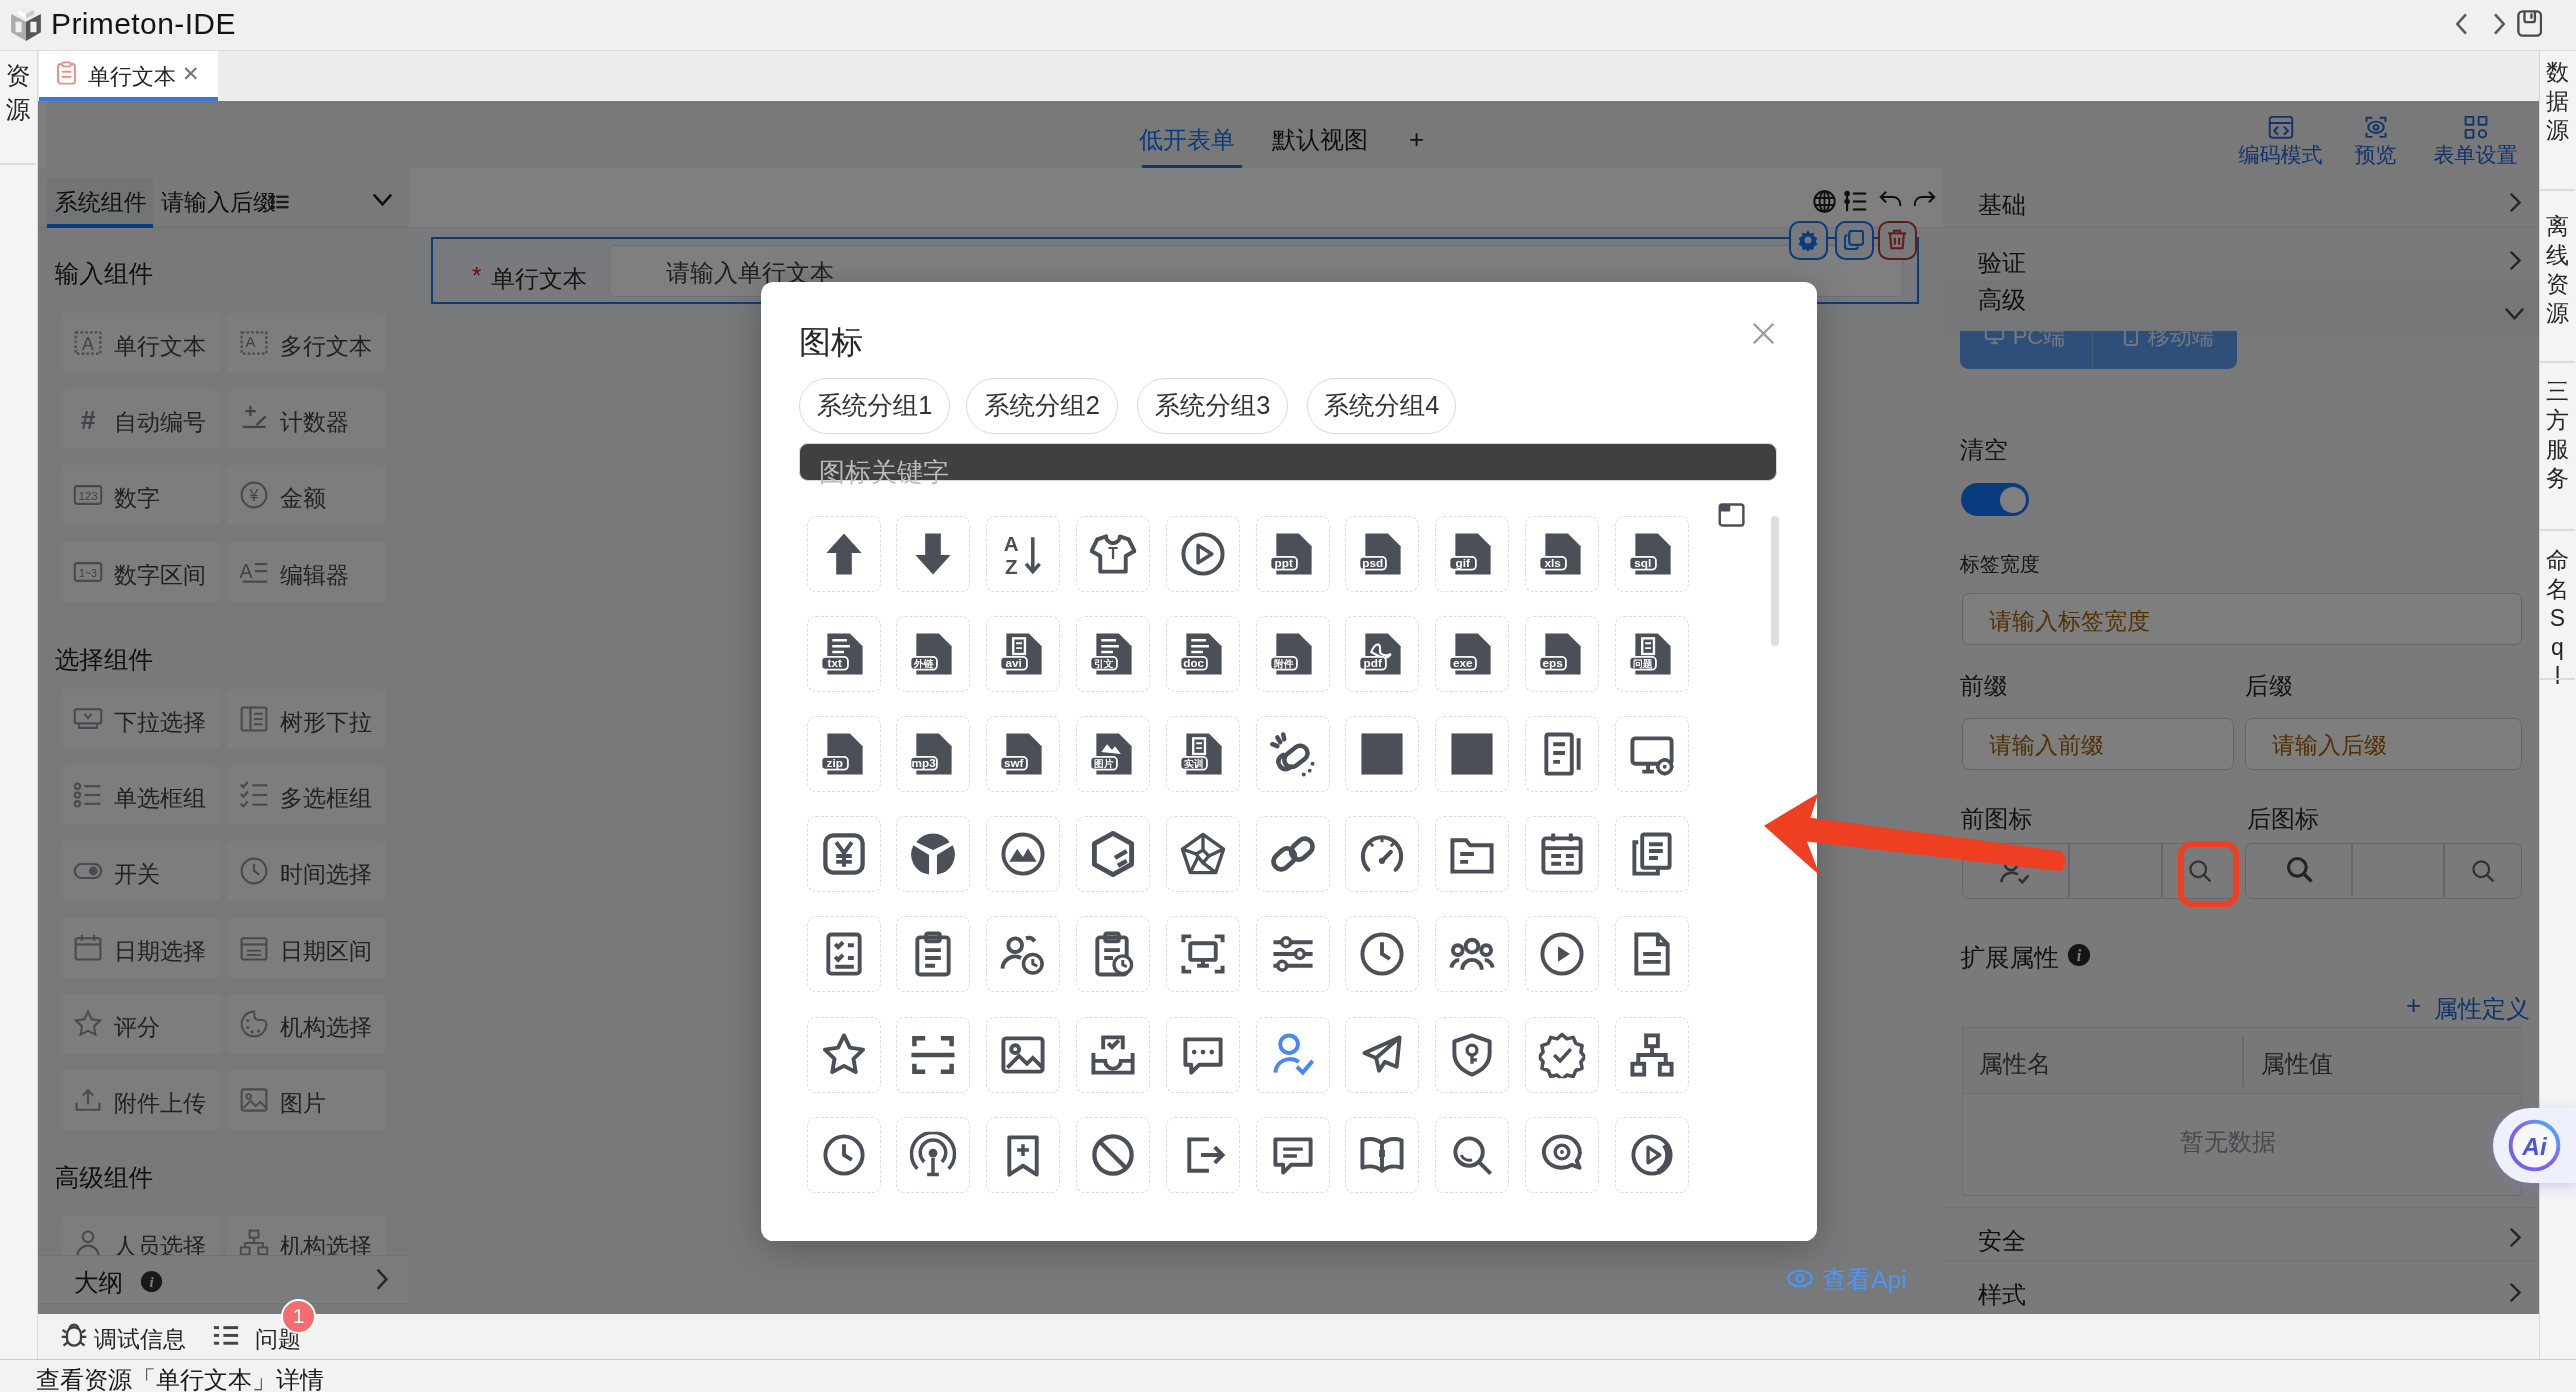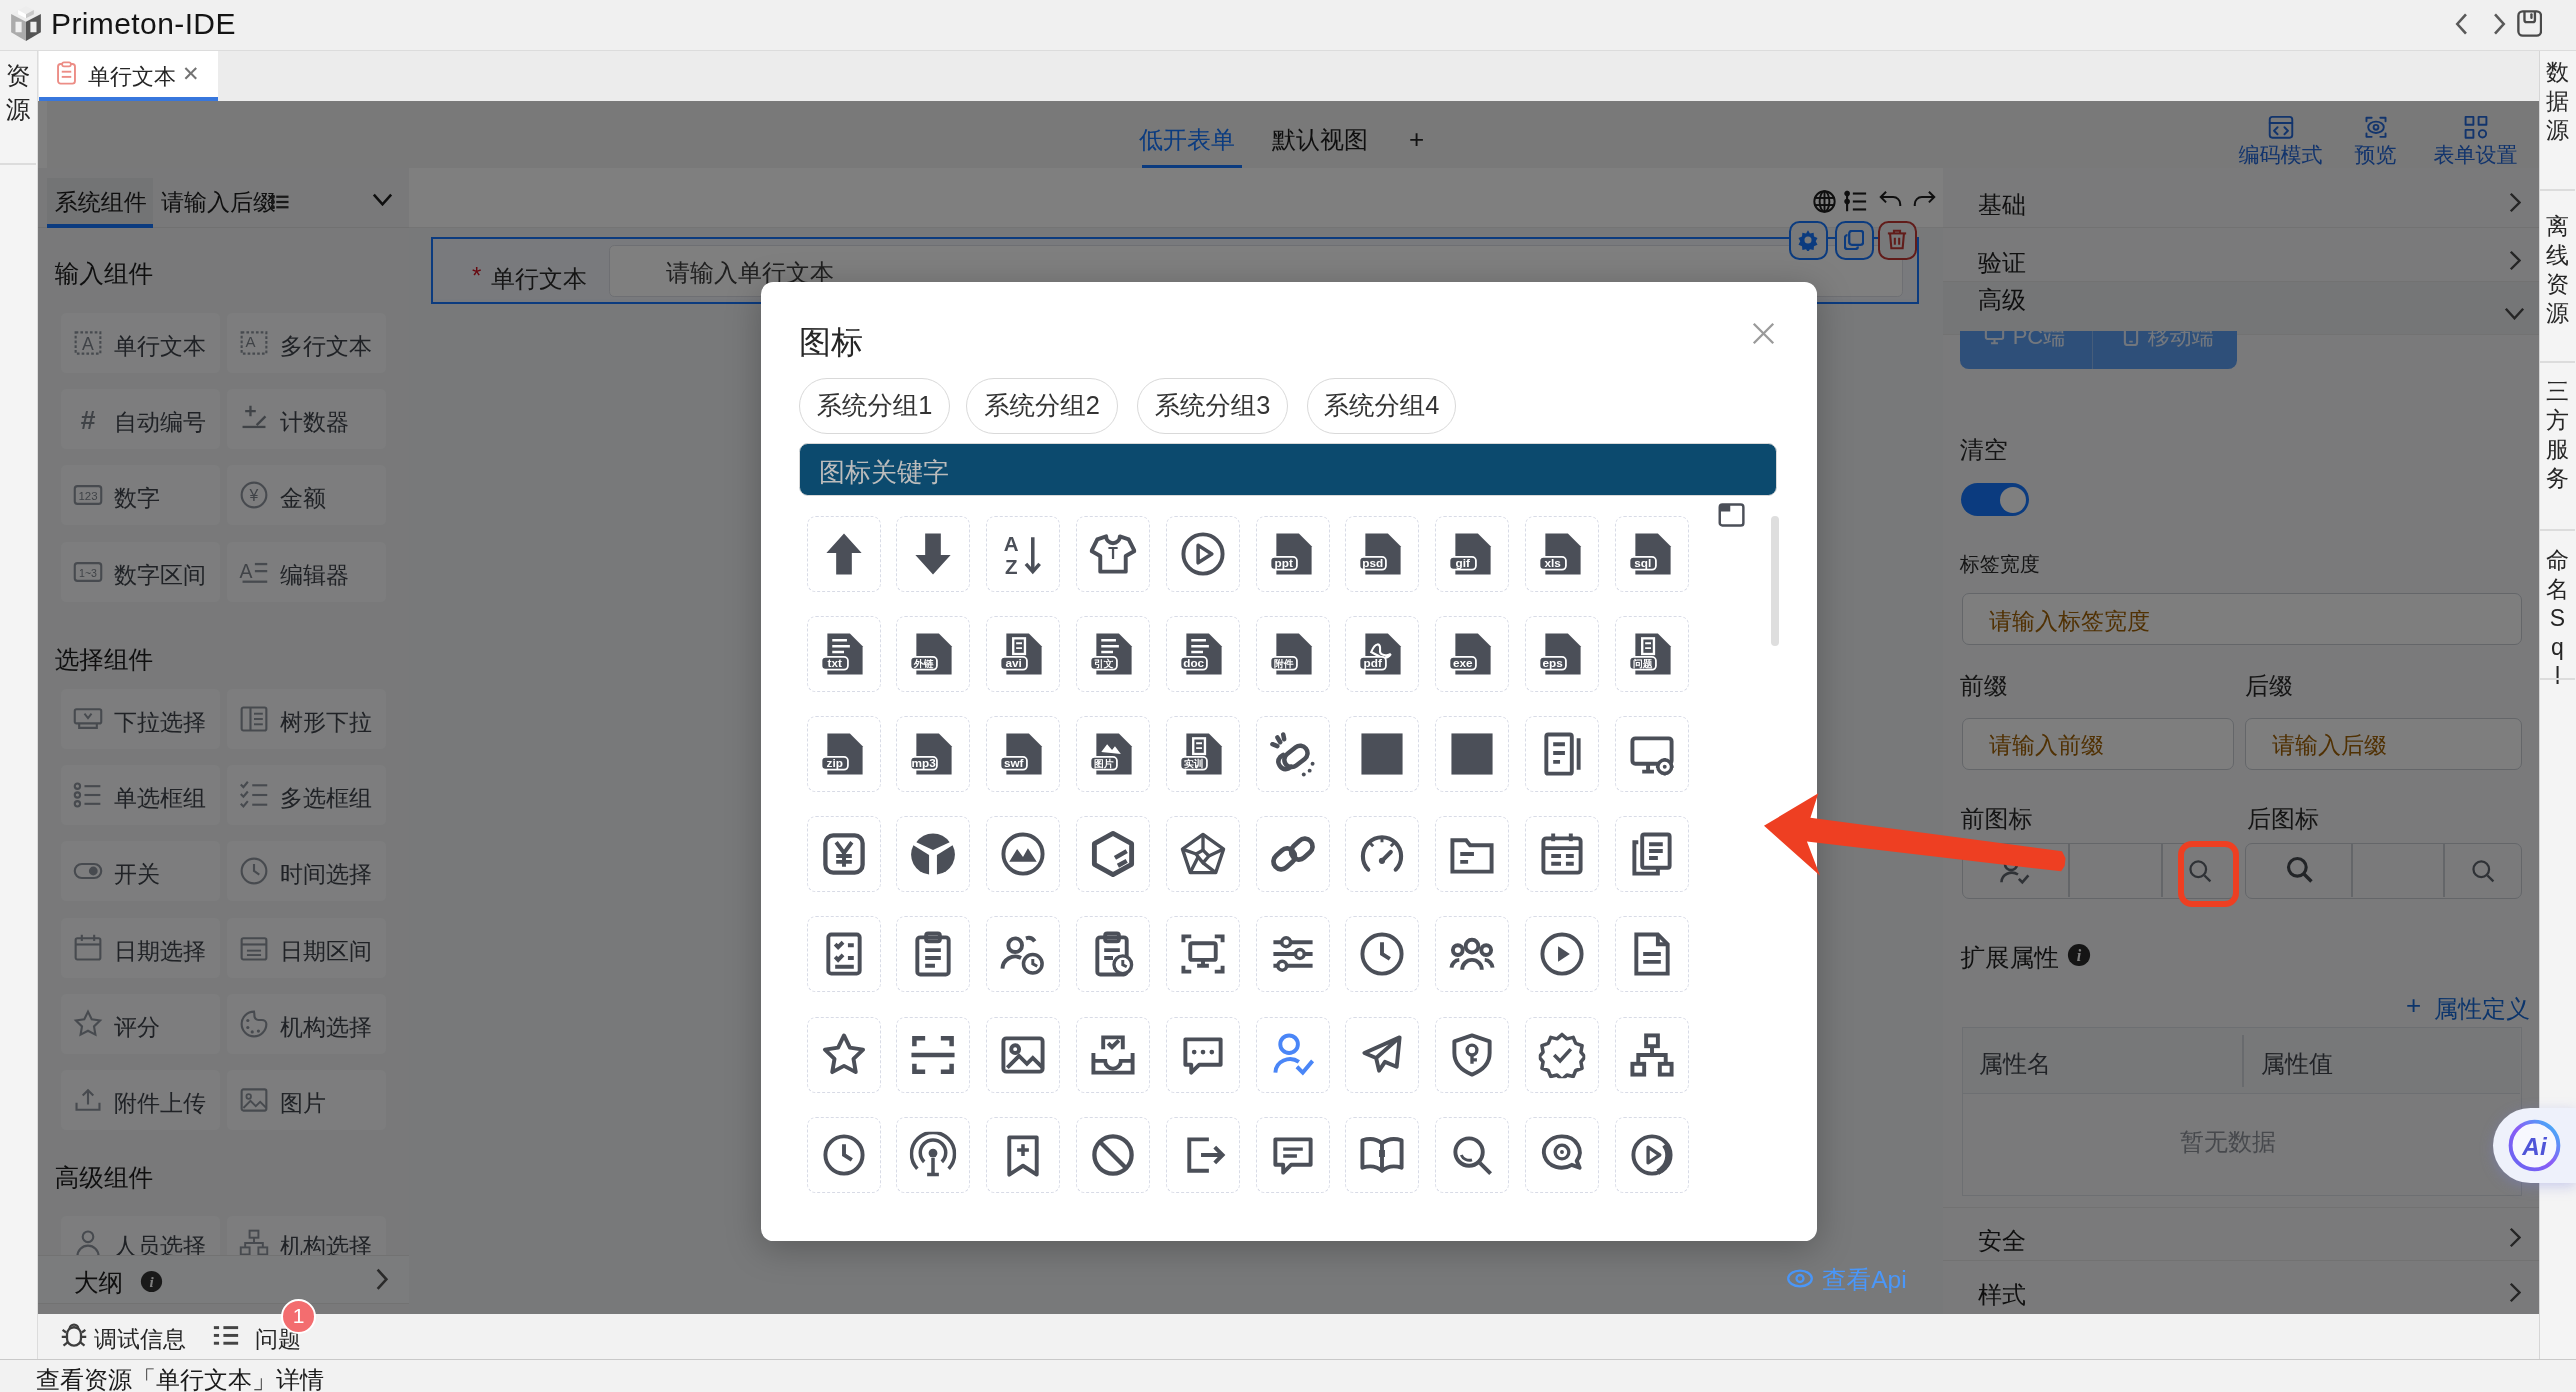--- a/index.html
+++ b/index.html
@@ -64,21 +64,21 @@
 #rpanel .lbl{position:absolute;font-size:23px;color:#2b2b2b;}
 #rpanel .inp{position:absolute;background:#fcfcfd;border:1.8px solid #c8ccd3;border-radius:7px;}
 #rpanel .ph{position:absolute;font-size:23px;color:#a16207;}
 
 .ovl{position:absolute;background:rgba(0,0,0,0.5);z-index:15;}
 
 #modal{left:761px;top:282px;width:1056px;height:959px;background:#fff;border-radius:12.3px;box-shadow:0 7px 35px rgba(0,0,0,0.25);z-index:50;}
 #modal .mtitle{left:38px;top:39px;font-size:32px;color:#262626;font-weight:500;}
 #modal .mx{left:991px;top:35px;font-size:30px;color:#8c8c8c;}
 .pill{position:absolute;top:96px;height:56px;border:1.8px solid #d9d9d9;border-radius:28px;background:#fff;font-size:25.4px;color:#333;text-align:center;line-height:53px;}
-#msearch{left:38px;top:161px;width:978px;height:53px;border:1.8px solid #d9d9d9;border-radius:8.8px;background:#0c4a6e;}
+#msearch{left:38px;top:161px;width:978px;height:38px;border:1.8px solid #d9d9d9;border-radius:8.8px;background:#404040;}
 #msearch span{position:absolute;left:19px;top:11.4px;font-size:26px;color:#bcbcbc;}
 .tile{position:absolute;width:74px;height:76px;border:1.8px dashed #d8dbe6;border-radius:8.8px;}
 .tile svg{position:absolute;left:50%;top:50%;transform:translate(-50%,-50%);}
 #pager{left:957px;top:219px;}
 #mscroll{left:1010px;top:234px;width:8px;height:130px;background:#dedede;border-radius:4.4px;}
 
 #ann{left:0;top:0;width:2576px;height:1392px;z-index:60;pointer-events:none;}
 #redbox{left:2178px;top:841px;width:61px;height:66px;border:6.1px solid #ee3f22;border-radius:14px;z-index:60;}
 #aibtn{left:2493px;top:1108px;width:83px;height:75px;border-radius:38px 0 0 38px;background:#eef1fb;box-shadow:0 3.5px 12.3px rgba(120,130,220,0.35);z-index:60;}
 </style>

